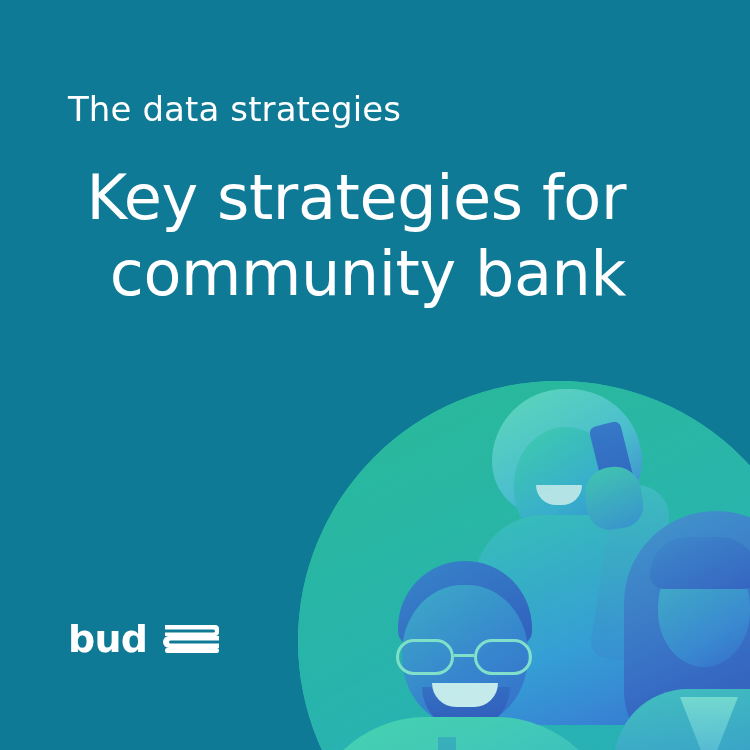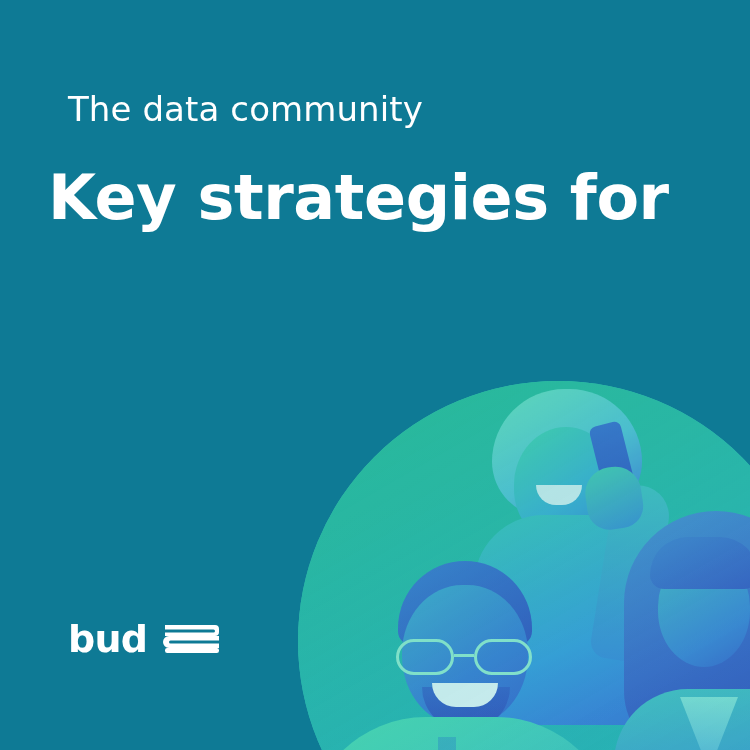--- a/index.html
+++ b/index.html
@@ -165,27 +165,27 @@
     top: 88px;
     color: #ffffff;
     font-size: 34px;
     line-height: 42px;
     font-weight: 400;
     letter-spacing: .1px;
     white-space: nowrap;
   }
   .headline {
     position: absolute;
-    left: 48px;
+    left: 66px;
     top: 160px;
     width: 560px;
     color: #ffffff;
     font-size: 62px;
     line-height: 76px;
-    font-weight: 700;
+    font-weight: 400;
     letter-spacing: -.4px;
     text-align: right;
   }
   .headline .ln { display: block; white-space: nowrap; }
 
   
   .logo {
     position: absolute;
     left: 68px;
     bottom: 92px;
@@ -240,24 +240,25 @@
         <span class="lens r"></span>
       </div>
       <div class="shirt"></div>
       <div class="placket"></div>
 
     </div>
 
     <div class="duotone"></div>
   </div>
 
-  <div class="eyebrow">The data community</div>
+  <div class="eyebrow">The data strategies</div>
 
   <div class="headline">
     <span class="ln">Key strategies for</span>
+    <span class="ln">community bank</span>
   </div>
 
   <div class="logo">
     <span class="logo-word">bud</span>
     <svg class="logo-mark" width="58" height="32" viewBox="0 0 58 32" aria-hidden="true">
 
       <path d="M2 2 H52 a4 4 0 0 1 4 4 v3 a4 4 0 0 1 -4 4 H2 V9.5 H50.5 a1.5 1.5 0 0 0 0 -3 H2 Z" fill="#ffffff"></path>
 
       <path d="M6 13 H56 v4.5 H7.5 a1.5 1.5 0 0 0 0 3 H56 V25 H6 a6 6 0 0 1 0 -12 Z" fill="#ffffff"></path>
 

